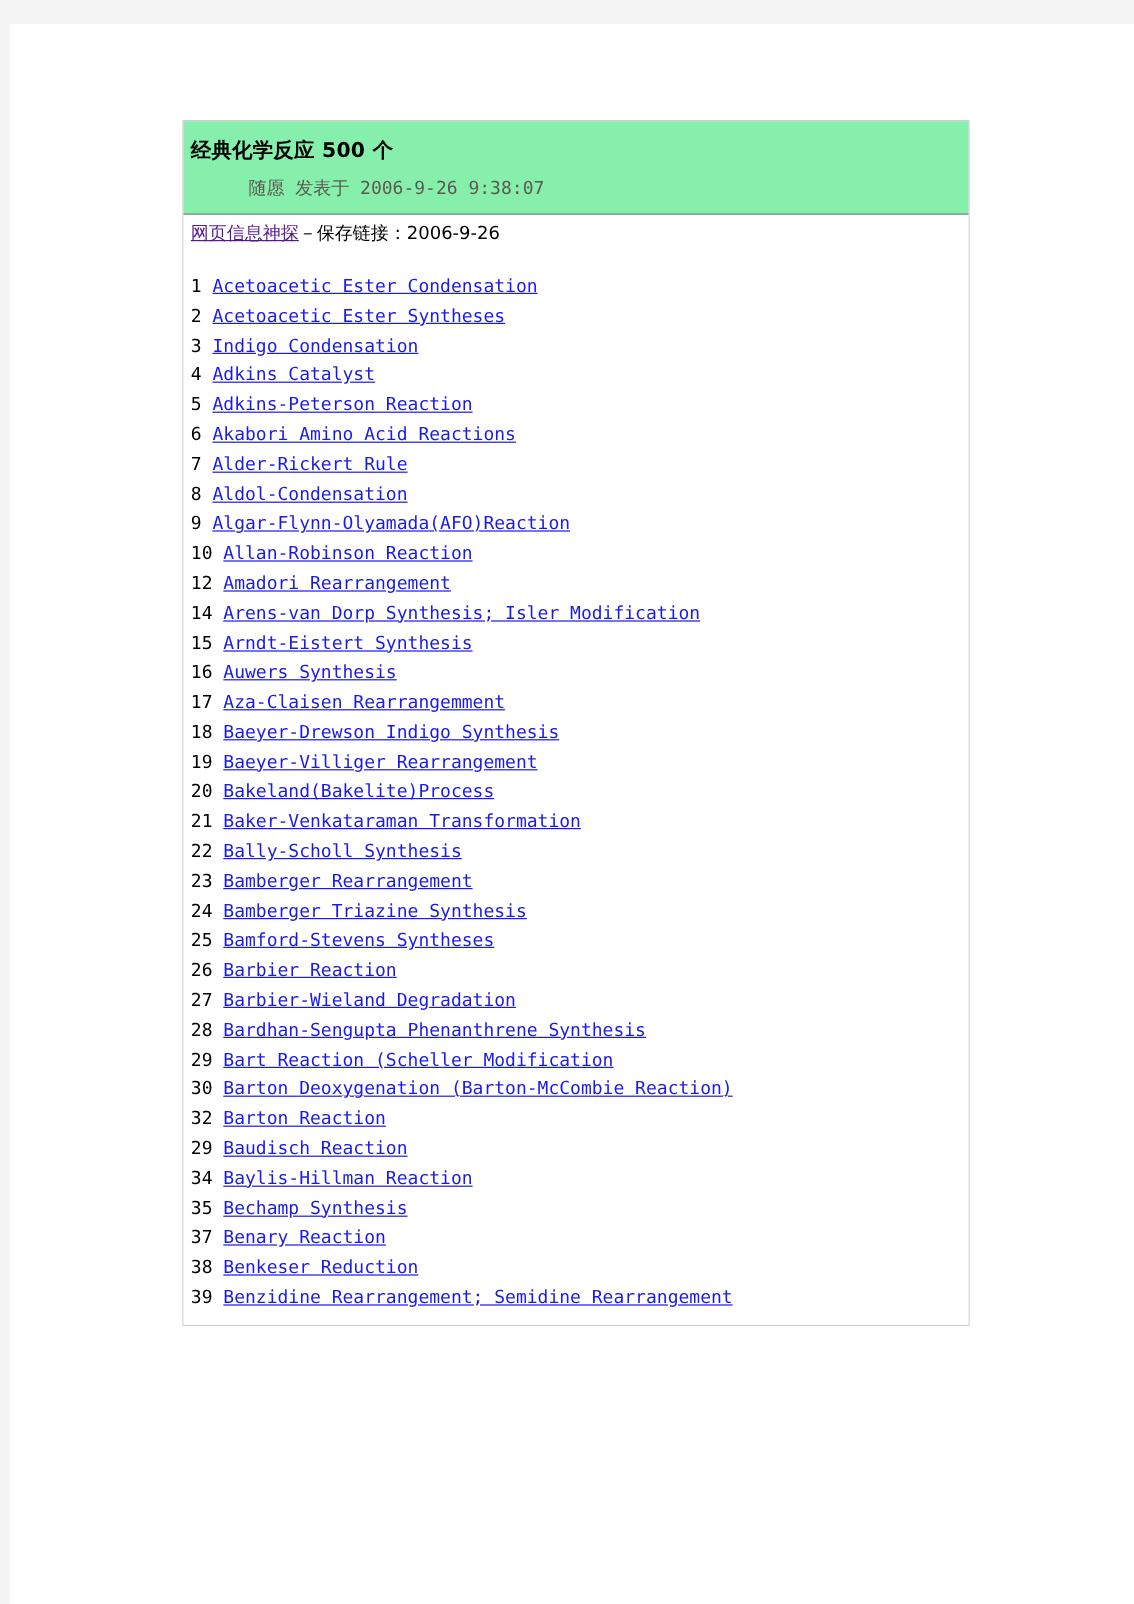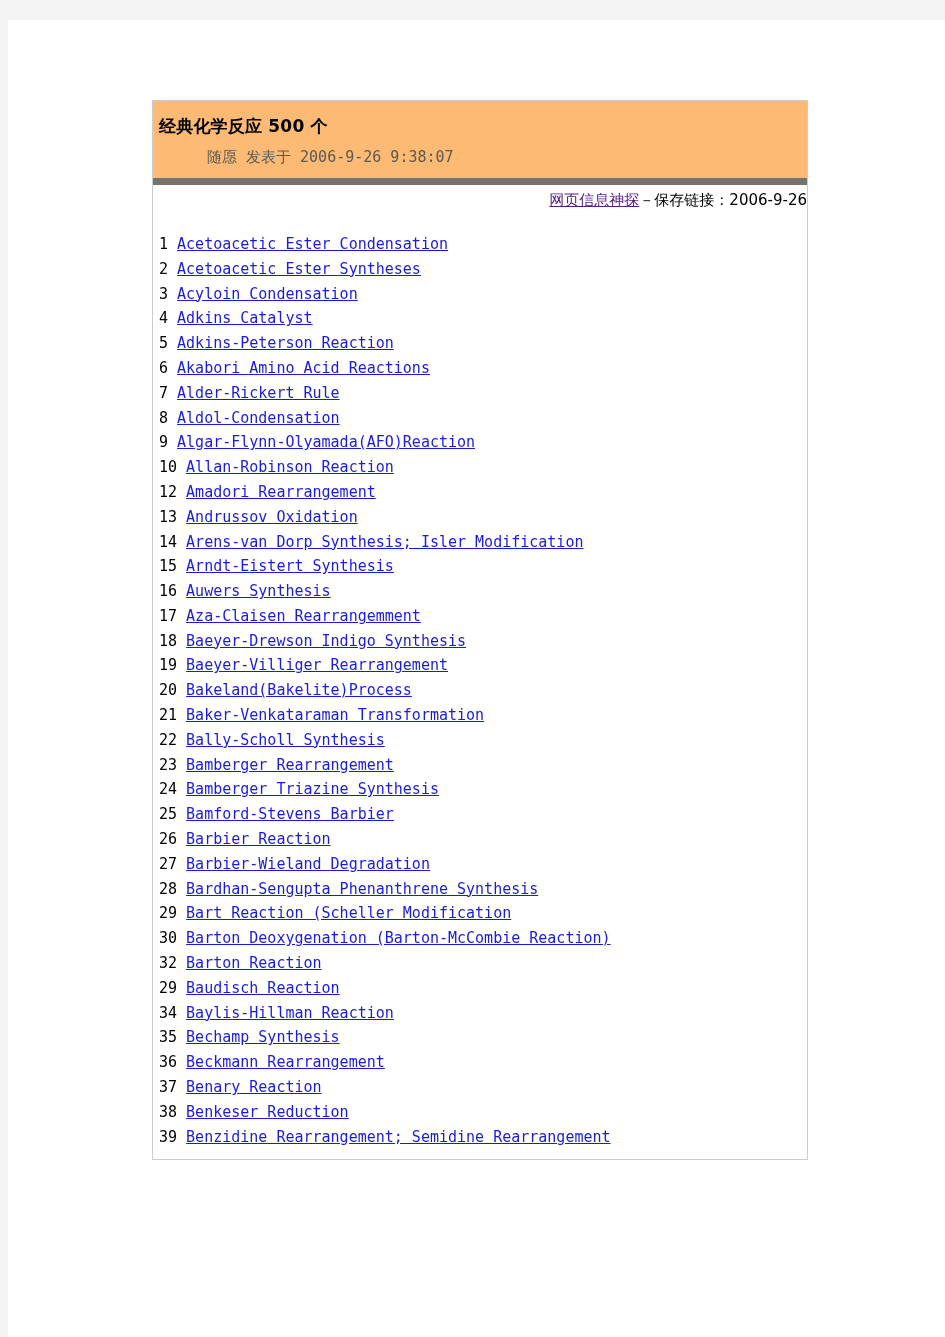--- a/index.html
+++ b/index.html
@@ -31,22 +31,22 @@
     position: absolute;
     left: 144px;
     top: 80px;
     width: 656px;
     border: 1px solid #cccccc;
     background: #ffffff;
     box-sizing: border-box;
   }
 
   #article-header {
-    background: #fdba74;
-    border-bottom: 7px solid #737373;
+    background: #86efac;
+    border-bottom: 1px solid #737373;
     padding: 14px 0 11px 6px;
   }
 
   #article-title {
     font-family: "DejaVu Sans", "Liberation Sans", sans-serif;
     font-size: 17px;
     font-weight: bold;
     color: #000000;
     line-height: 1.35;
     margin: 0 0 10px 0;
@@ -68,21 +68,20 @@
     padding: 4px 0 10px 6px;
   }
 
   #source-line {
     font-family: "DejaVu Sans", "Liberation Sans", sans-serif;
     font-size: 15px;
     color: #000000;
     line-height: 1.5;
     margin: 0 0 8px 0;
     white-space: pre;
-    text-align: right;
   }
 
   a.src-link {
     color: #551a8b;
     text-decoration: underline;
   }
 
   #reaction-list {
     list-style: none;
     margin: 0;
@@ -126,52 +125,50 @@
 
     <div id="article-body">
 
       <p id="source-line"><a class="src-link" href="#">网页信息神探</a><span>－保存链接：2006-9-26</span></p>
 
       <div class="spacer-before-list"></div>
 
       <ul id="reaction-list">
           <li><span class="item-index">1</span> <a class="reaction-link" href="#">Acetoacetic Ester Condensation</a></li>
           <li><span class="item-index">2</span> <a class="reaction-link" href="#">Acetoacetic Ester Syntheses</a></li>
-          <li><span class="item-index">3</span> <a class="reaction-link" href="#">Acyloin Condensation</a></li>
+          <li><span class="item-index">3</span> <a class="reaction-link" href="#">Indigo Condensation</a></li>
           <li><span class="item-index">4</span> <a class="reaction-link" href="#">Adkins Catalyst</a></li>
           <li><span class="item-index">5</span> <a class="reaction-link" href="#">Adkins-Peterson Reaction</a></li>
           <li><span class="item-index">6</span> <a class="reaction-link" href="#">Akabori Amino Acid Reactions</a></li>
           <li><span class="item-index">7</span> <a class="reaction-link" href="#">Alder-Rickert Rule</a></li>
           <li><span class="item-index">8</span> <a class="reaction-link" href="#">Aldol-Condensation</a></li>
           <li><span class="item-index">9</span> <a class="reaction-link" href="#">Algar-Flynn-Olyamada(AFO)Reaction</a></li>
           <li><span class="item-index">10</span> <a class="reaction-link" href="#">Allan-Robinson Reaction</a></li>
           <li><span class="item-index">12</span> <a class="reaction-link" href="#">Amadori Rearrangement</a></li>
-          <li><span class="item-index">13</span> <a class="reaction-link" href="#">Andrussov Oxidation</a></li>
           <li><span class="item-index">14</span> <a class="reaction-link" href="#">Arens-van Dorp Synthesis; Isler Modification</a></li>
           <li><span class="item-index">15</span> <a class="reaction-link" href="#">Arndt-Eistert Synthesis</a></li>
           <li><span class="item-index">16</span> <a class="reaction-link" href="#">Auwers Synthesis</a></li>
           <li><span class="item-index">17</span> <a class="reaction-link" href="#">Aza-Claisen Rearrangemment</a></li>
           <li><span class="item-index">18</span> <a class="reaction-link" href="#">Baeyer-Drewson Indigo Synthesis</a></li>
           <li><span class="item-index">19</span> <a class="reaction-link" href="#">Baeyer-Villiger Rearrangement</a></li>
           <li><span class="item-index">20</span> <a class="reaction-link" href="#">Bakeland(Bakelite)Process</a></li>
           <li><span class="item-index">21</span> <a class="reaction-link" href="#">Baker-Venkataraman Transformation</a></li>
           <li><span class="item-index">22</span> <a class="reaction-link" href="#">Bally-Scholl Synthesis</a></li>
           <li><span class="item-index">23</span> <a class="reaction-link" href="#">Bamberger Rearrangement</a></li>
           <li><span class="item-index">24</span> <a class="reaction-link" href="#">Bamberger Triazine Synthesis</a></li>
-          <li><span class="item-index">25</span> <a class="reaction-link" href="#">Bamford-Stevens Barbier</a></li>
+          <li><span class="item-index">25</span> <a class="reaction-link" href="#">Bamford-Stevens Syntheses</a></li>
           <li><span class="item-index">26</span> <a class="reaction-link" href="#">Barbier Reaction</a></li>
           <li><span class="item-index">27</span> <a class="reaction-link" href="#">Barbier-Wieland Degradation</a></li>
           <li><span class="item-index">28</span> <a class="reaction-link" href="#">Bardhan-Sengupta Phenanthrene Synthesis</a></li>
           <li><span class="item-index">29</span> <a class="reaction-link" href="#">Bart Reaction (Scheller Modification</a></li>
           <li><span class="item-index">30</span> <a class="reaction-link" href="#">Barton Deoxygenation (Barton-McCombie Reaction)</a></li>
           <li><span class="item-index">32</span> <a class="reaction-link" href="#">Barton Reaction</a></li>
           <li><span class="item-index">29</span> <a class="reaction-link" href="#">Baudisch Reaction</a></li>
           <li><span class="item-index">34</span> <a class="reaction-link" href="#">Baylis-Hillman Reaction</a></li>
           <li><span class="item-index">35</span> <a class="reaction-link" href="#">Bechamp Synthesis</a></li>
-          <li><span class="item-index">36</span> <a class="reaction-link" href="#">Beckmann Rearrangement</a></li>
           <li><span class="item-index">37</span> <a class="reaction-link" href="#">Benary Reaction</a></li>
           <li><span class="item-index">38</span> <a class="reaction-link" href="#">Benkeser Reduction</a></li>
           <li><span class="item-index">39</span> <a class="reaction-link" href="#">Benzidine Rearrangement; Semidine Rearrangement</a></li>
         </ul>
 
     </div>
 
   </div>
 
 </div>

